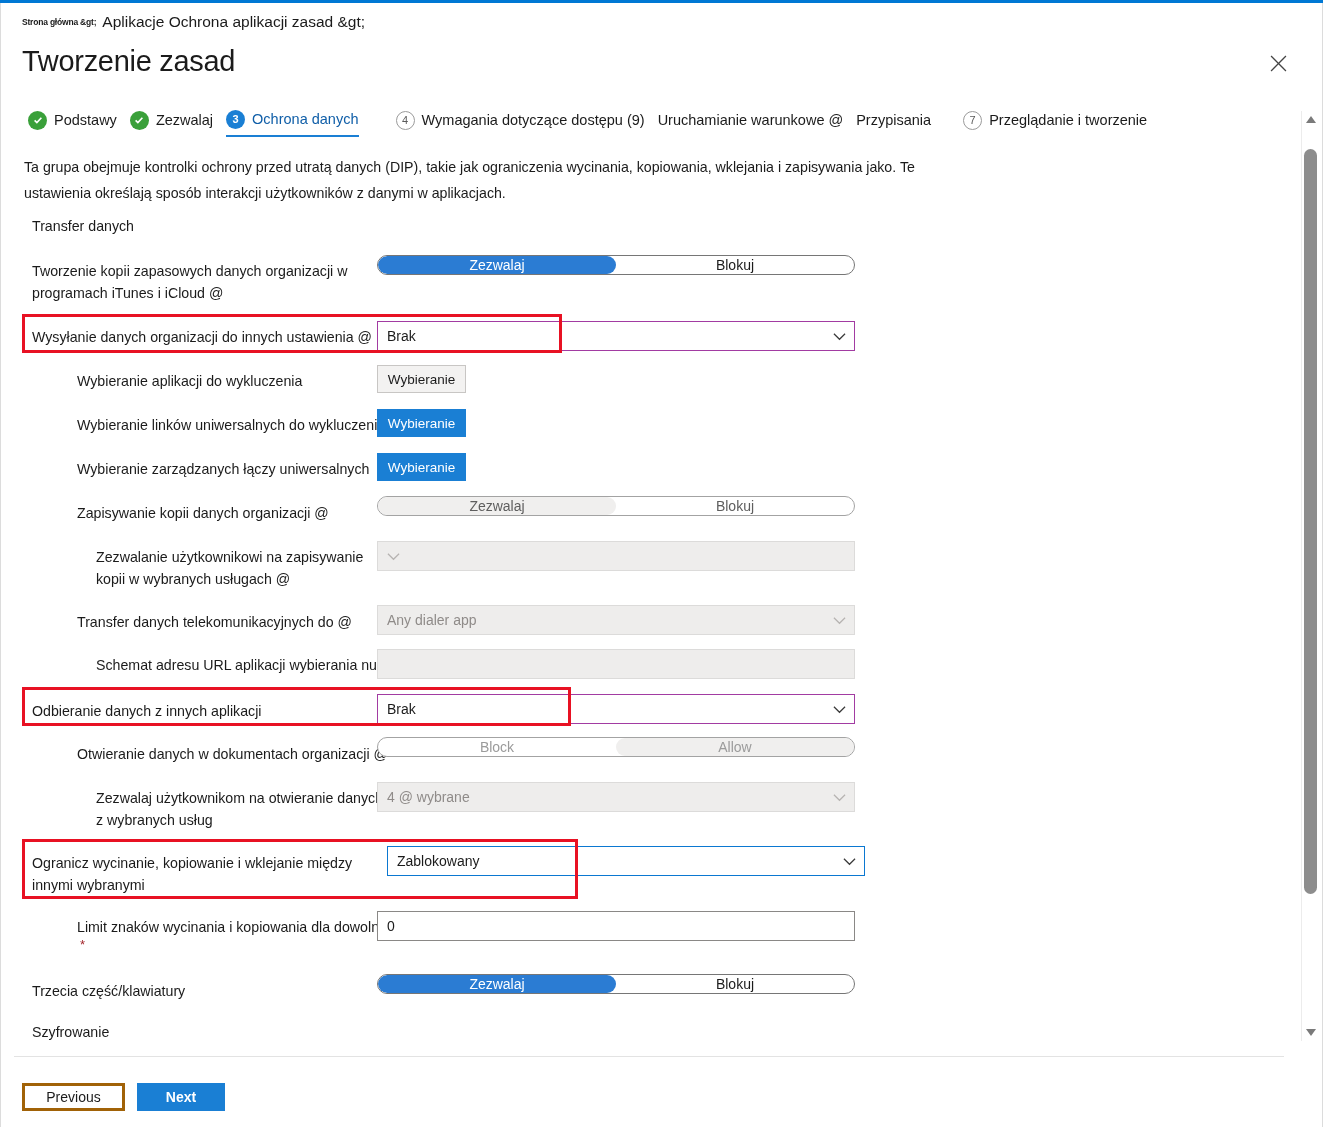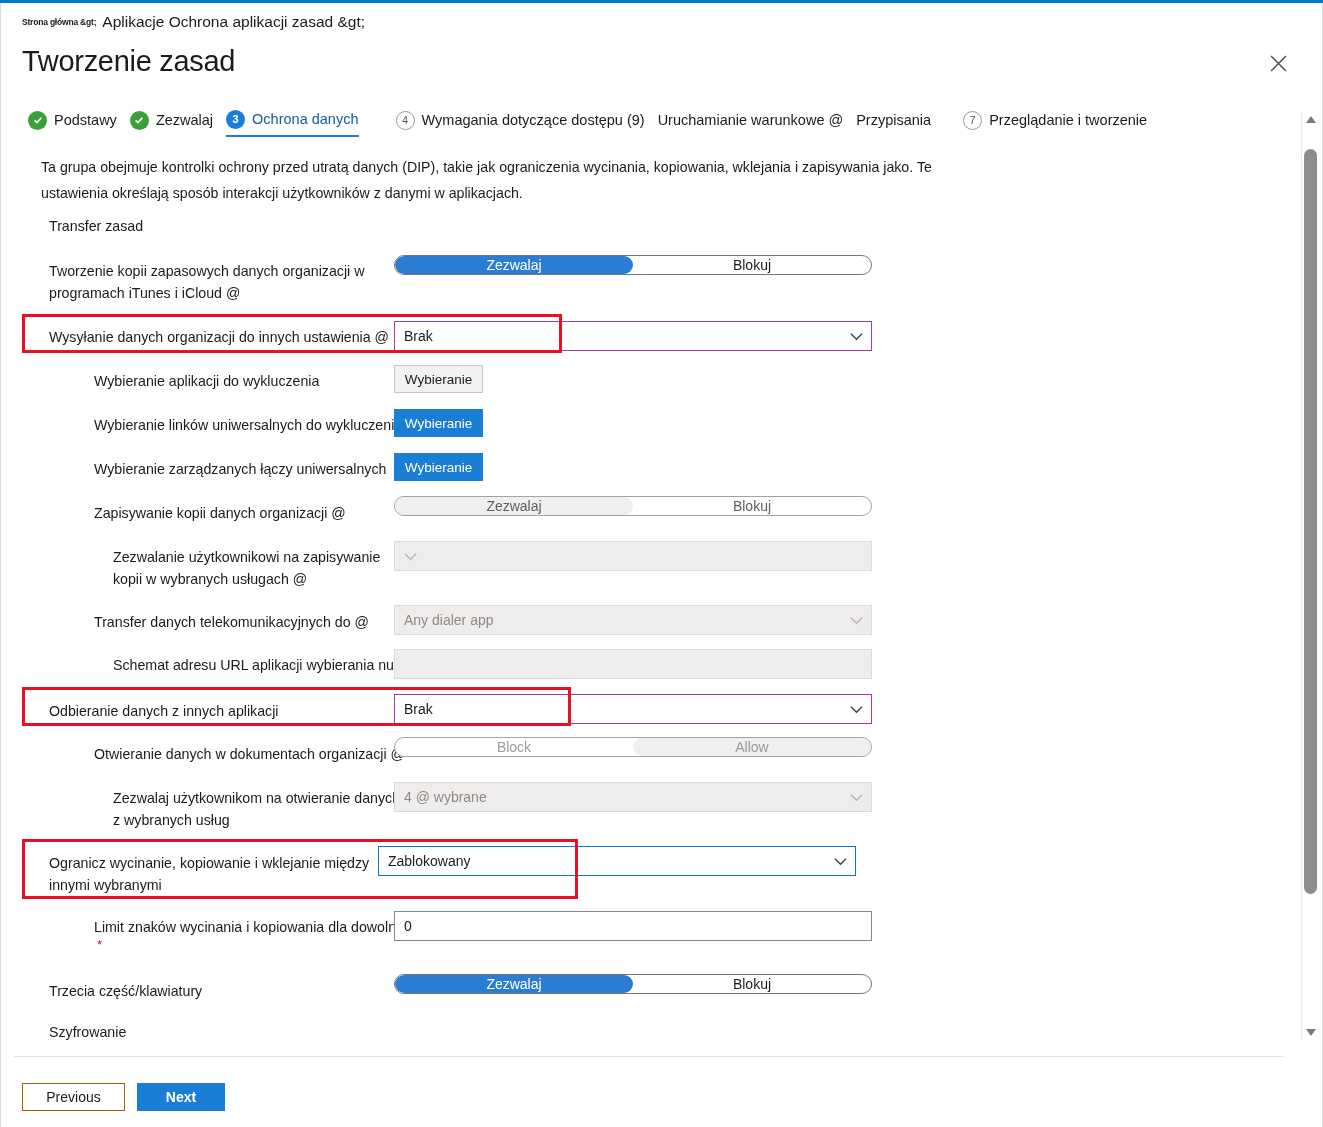--- a/index.html
+++ b/index.html
@@ -111,21 +111,20 @@
   }
   .step.plain { margin-right: 13px; }
 
   
   .content {
     position: absolute;
     left: 0; top: 140px;
     width: 1300px;
     height: 905px;
     overflow: hidden;
-    margin-left: 17px;
   }
   .intro {
     position: absolute;
     left: 24px; top: 11px;
     width: 960px;
     font-size: 14.2px;
     line-height: 26px;
     color: #1b1b1b;
   }
   .section-head {
@@ -308,21 +307,21 @@
   .footer {
     position: absolute;
     left: 22px; top: 1080px;
     display: flex;
     align-items: center;
     gap: 12px;
   }
   .btn-prev {
     width: 103px; height: 28px;
     background: #ffffff;
-    border: 1px solid #a16207;
+    border: 3px solid #a16207;
     color: #1b1b1b;
     font-size: 14px;
     display: flex; align-items: center; justify-content: center;
     cursor: pointer;
   }
   .btn-next {
     width: 88px; height: 28px;
     background: #1a7fd4;
     border: 1px solid #1a7fd4;
     color: #ffffff;
@@ -396,21 +395,21 @@
     <div class="step" style="margin-left:19px;">
       <span class="step-badge badge-num">7</span>
       <span class="step-label">Przeglądanie i tworzenie</span>
     </div>
   </div>
 
   <div class="content">
 
     <div class="intro">Ta grupa obejmuje kontrolki ochrony przed utratą danych (DIP), takie jak ograniczenia wycinania, kopiowania, wklejania i zapisywania jako. Te ustawienia określają sposób interakcji użytkowników z danymi w aplikacjach.</div>
 
-    <div class="section-head" style="top:75px;">Transfer zasad</div>
+    <div class="section-head" style="top:75px;">Transfer danych</div>
 
     <div class="row" style="top:112px; height:52px;">
       <div class="row-label" style="left:32px; top:5px; width:360px;">Tworzenie kopii zapasowych danych organizacji w programach iTunes i iCloud @</div>
       <div class="toggle" style="left:377px; top:111px; top:0;">
         <div class="half on">Zezwalaj</div>
         <div class="half">Blokuj</div>
       </div>
     </div>
 
     <div class="row" style="top:178px; height:34px;">
@@ -505,21 +504,21 @@
         <span class="chev">
           <svg viewBox="0 0 14 9" fill="none" stroke="currentColor" stroke-width="1.3">
               <polyline points="1,1.5 7,7.5 13,1.5"></polyline>
             </svg>
         </span>
       </div>
     </div>
 
     <div class="row" style="top:703px; height:52px;">
       <div class="row-label" style="left:32px; top:6px; width:340px;">Ogranicz wycinanie, kopiowanie i wklejanie między innymi wybranymi</div>
-      <div class="dropdown blue" style="left:361px; top:0;">
+      <div class="dropdown blue" style="left:387px; top:0;">
         <span class="ddval">Zablokowany</span>
         <span class="chev">
           <svg viewBox="0 0 14 9" fill="none" stroke="currentColor" stroke-width="1.3">
               <polyline points="1,1.5 7,7.5 13,1.5"></polyline>
             </svg>
         </span>
       </div>
     </div>
 
     <div class="row" style="top:768px; height:48px;">

